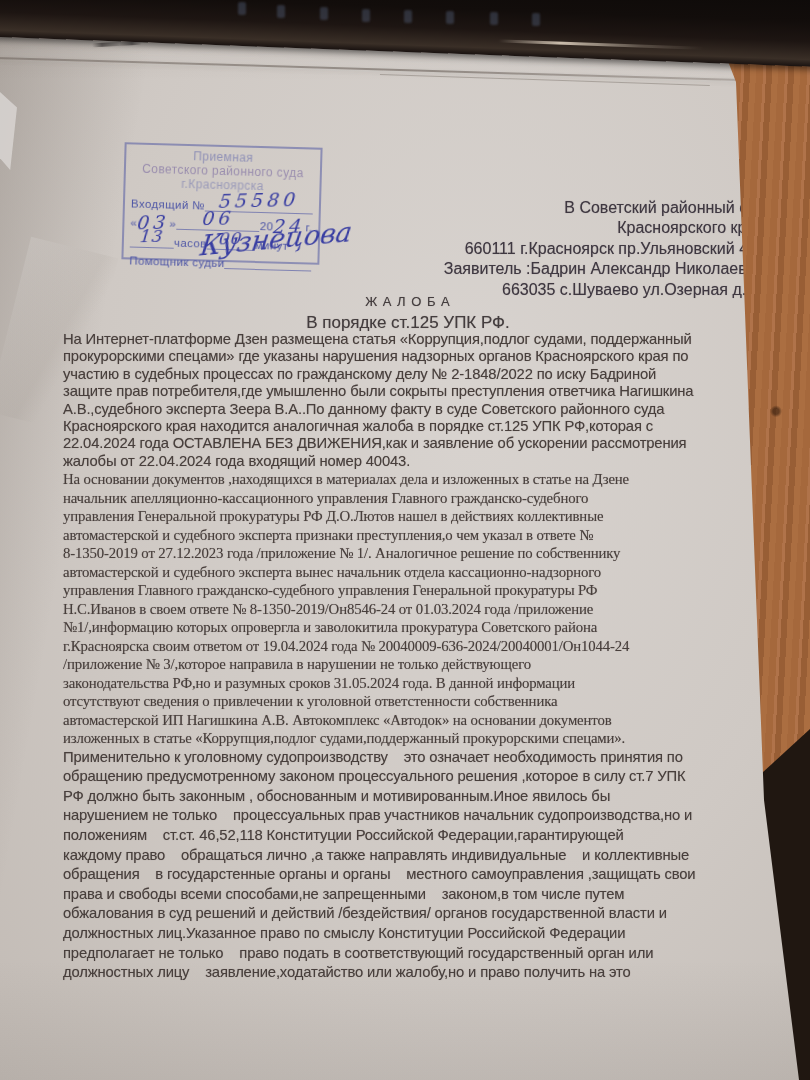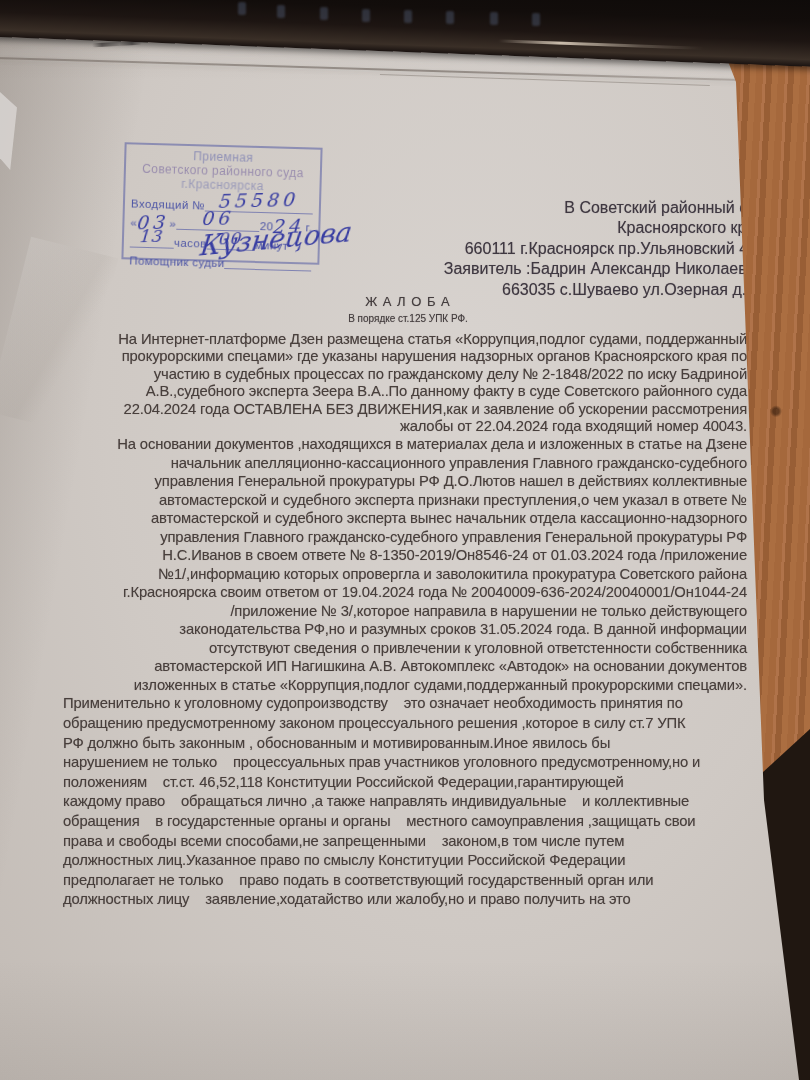--- a/index.html
+++ b/index.html
@@ -69,28 +69,28 @@
 
   
   .address{position:absolute;left:418px;top:198px;width:346px;text-align:right;
       font-size:16px;color:#3f3841;}
   .addr-line{height:20.4px;line-height:20.4px;white-space:pre;
       text-shadow:0 0 .8px rgba(63,56,65,.5);}
   .title{position:absolute;left:63px;top:294px;width:690px;text-align:center;
       font-size:13px;letter-spacing:1px;color:#443d3e;
       text-shadow:0 0 .8px rgba(68,61,62,.5);white-space:pre;}
   .subtitle{position:absolute;left:63px;top:313px;width:690px;text-align:center;
-      font-size:10px;color:#443d3e;text-shadow:0 0 .8px rgba(68,61,62,.5);white-space:pre;}
+      font-size:17px;color:#443d3e;text-shadow:0 0 .8px rgba(68,61,62,.5);white-space:pre;}
   .docbody{position:absolute;left:63px;top:331px;width:684px;color:#483f3c;}
   .doc-line{white-space:pre;font-size:14.8px;letter-spacing:-.15px;
       text-shadow:0 0 .8px rgba(72,63,60,.45);}
-  .sec1,.sec2{text-align:right;}
+  .sec1,.sec2{text-align:left;}
   .sec3{text-align:left;}
   .sec1 .doc-line{height:17.4px;line-height:17.4px;}
-  .sec2 .doc-line{height:18.5px;line-height:18.5px;}
+  .sec2 .doc-line{height:18.5px;line-height:18.5px;font-family:Liberation Serif, serif;}
   .sec3 .doc-line{height:19.6px;line-height:19.6px;}
 
   
   .topbar{position:absolute;left:-15px;top:-48px;width:845px;height:100px;
       transform:rotate(2.1deg);
       background:linear-gradient(to bottom,#0a0807 0%,#120d0b 55%,#1d1512 75%,#3a2f27 93%,#191210 100%);
       box-shadow:0 3px 6px rgba(0,0,0,.5);}
   .streak{position:absolute;left:515px;top:84px;width:205px;height:3px;
       background:linear-gradient(to right,rgba(255,240,220,0),rgba(255,240,220,.75) 30%,rgba(255,240,220,.2) 70%,rgba(255,240,220,0));
       filter:blur(.6px);}
@@ -150,49 +150,53 @@
         <div class="addr-line">Заявитель :Бадрин Александр Николаевич</div>
         <div class="addr-line">663035 с.Шуваево ул.Озерная д.15</div>
       </div>
     <div class="title">Ж А Л О Б А</div>
     <div class="subtitle">В порядке ст.125 УПК РФ.</div>
     <div class="docbody">
         <div class="sec sec1">
           <div class="doc-line">На Интернет-платформе Дзен размещена статья «Коррупция,подлог судами, поддержанный</div>
           <div class="doc-line">прокурорскими спецами» где указаны нарушения надзорных органов Красноярского края по</div>
           <div class="doc-line">участию в судебных процессах по гражданскому делу № 2-1848/2022 по иску Бадриной</div>
+          <div class="doc-line">защите прав потребителя,где умышленно были сокрыты преступления ответчика Нагишкина</div>
           <div class="doc-line">А.В.,судебного эксперта Зеера В.А..По данному факту в суде Советского районного суда</div>
+          <div class="doc-line">Красноярского края находится аналогичная жалоба в порядке ст.125 УПК РФ,которая с</div>
           <div class="doc-line">22.04.2024 года ОСТАВЛЕНА БЕЗ ДВИЖЕНИЯ,как и заявление об ускорении рассмотрения</div>
           <div class="doc-line">жалобы от 22.04.2024 года входящий номер 40043.</div>
         </div>
         <div class="sec sec2">
           <div class="doc-line">На основании документов ,находящихся в материалах дела и изложенных в статье на Дзене</div>
           <div class="doc-line">начальник апелляционно-кассационного управления Главного гражданско-судебного</div>
           <div class="doc-line">управления Генеральной прокуратуры РФ Д.О.Лютов нашел в действиях коллективные</div>
           <div class="doc-line">автомастерской и судебного эксперта признаки преступления,о чем указал в ответе №</div>
+          <div class="doc-line">8-1350-2019 от 27.12.2023 года /приложение № 1/. Аналогичное решение по собственнику</div>
           <div class="doc-line">автомастерской и судебного эксперта вынес начальник отдела кассационно-надзорного</div>
           <div class="doc-line">управления Главного гражданско-судебного управления Генеральной прокуратуры РФ</div>
           <div class="doc-line">Н.С.Иванов в своем ответе № 8-1350-2019/Он8546-24 от 01.03.2024 года /приложение</div>
           <div class="doc-line">№1/,информацию которых опровергла и заволокитила прокуратура Советского района</div>
           <div class="doc-line">г.Красноярска своим ответом от 19.04.2024 года № 20040009-636-2024/20040001/Он1044-24</div>
           <div class="doc-line">/приложение № 3/,которое направила в нарушении не только действующего</div>
           <div class="doc-line">законодательства РФ,но и разумных сроков 31.05.2024 года. В данной информации</div>
           <div class="doc-line">отсутствуют сведения о привлечении к уголовной ответстенности собственника</div>
           <div class="doc-line">автомастерской ИП Нагишкина А.В. Автокомплекс «Автодок» на основании документов</div>
           <div class="doc-line">изложенных в статье «Коррупция,подлог судами,поддержанный прокурорскими спецами».</div>
         </div>
         <div class="sec sec3">
           <div class="doc-line">Применительно к уголовному судопроизводству    это означает необходимость принятия по</div>
           <div class="doc-line">обращению предусмотренному законом процессуального решения ,которое в силу ст.7 УПК</div>
           <div class="doc-line">РФ должно быть законным , обоснованным и мотивированным.Иное явилось бы</div>
-          <div class="doc-line">нарушением не только    процессуальных прав участников уголовного предусмотренному,но и</div>
+          <div class="doc-line">нарушением не только    процессуальных прав участников начальник судопроизводства,но и</div>
           <div class="doc-line">положениям    ст.ст. 46,52,118 Конституции Российской Федерации,гарантирующей</div>
           <div class="doc-line">каждому право    обращаться лично ,а также направлять индивидуальные    и коллективные</div>
           <div class="doc-line">обращения    в государстенные органы и органы    местного самоуправления ,защищать свои</div>
           <div class="doc-line">права и свободы всеми способами,не запрещенными    законом,в том числе путем</div>
+          <div class="doc-line">обжалования в суд решений и действий /бездействия/ органов государственной власти и</div>
           <div class="doc-line">должностных лиц.Указанное право по смыслу Конституции Российской Федерации</div>
           <div class="doc-line">предполагает не только    право подать в соответствующий государственный орган или</div>
           <div class="doc-line">должностных лицу    заявление,ходатайство или жалобу,но и право получить на это</div>
         </div>
       </div>
   </div>
 
   <div class="topbar">
     <div class="streak"></div>
   </div>

